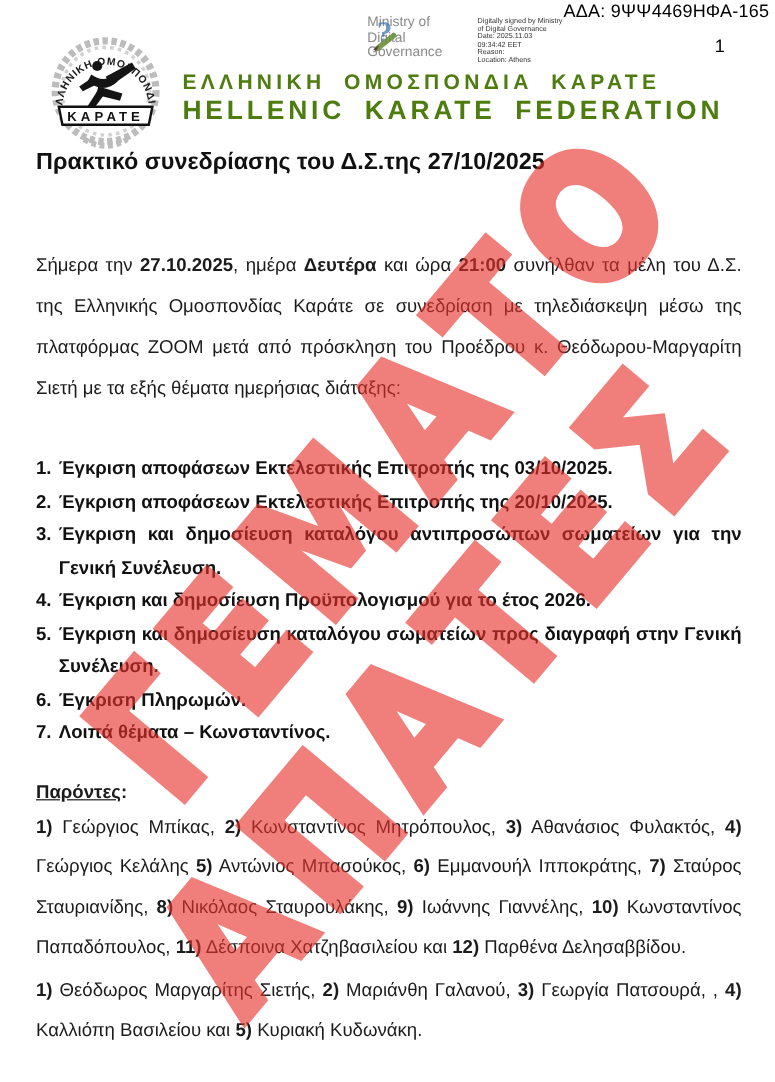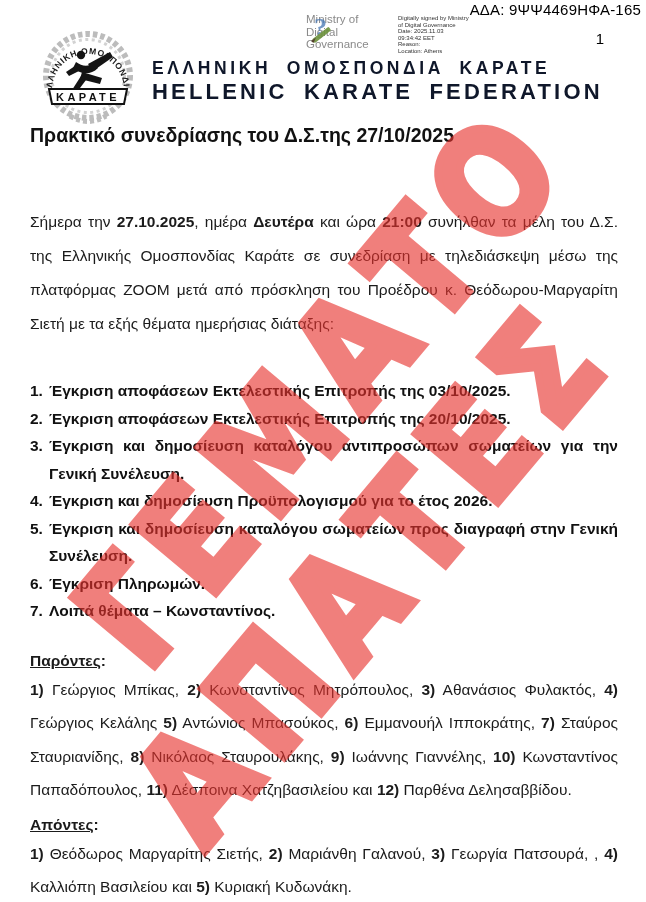--- a/index.html
+++ b/index.html
@@ -14,21 +14,21 @@
   .ada { position:absolute; top:1px; right:5px; font-size:15px; letter-spacing:.2px; color:#000; }
   .pagenum { position:absolute; top:30px; right:42px; font-size:15px; color:#000; }
 
   .sig { position:absolute; left:306px; top:13px; display:flex; gap:6px; }
   .sig-stamp { position:relative; width:86px; font-size:11.5px; line-height:12.5px; color:#8a8a8a; }
   .sig-icon { position:absolute; left:4px; top:0; width:26px; height:32px; opacity:.92; }
   .sig-details { font-size:6px; line-height:6.6px; color:#333; padding-top:2px; white-space:nowrap; }
 
   
   .logo { position:absolute; left:36px; top:30px; width:104px; height:100px; }
-  .org-names { position:absolute; left:152px; top:56px; font-weight:bold; color:#0f172a; }
+  .org-names { position:absolute; left:152px; top:56px; font-weight:bold; color:#4d7c0f; }
   .org-el { font-size:17.5px; letter-spacing:3.6px; word-spacing:7px; line-height:24px; white-space:nowrap; }
   .org-en { font-size:22px; letter-spacing:3.2px; word-spacing:7px; line-height:24px; white-space:nowrap; }
 
   
   .content { position:absolute; left:30px; right:28px; top:122px; }
   .doc-title { text-align:left; font-size:19.5px; line-height:26px; font-weight:bold; color:#111; }
   .para { font-size:15.5px; line-height:34px; text-align:justify; }
   .intro { margin-top:57px; }
   .agenda { margin-top:36px; }
   .agenda-item {
@@ -119,21 +119,20 @@
       <div class="agenda-item"><span class="num">3.</span><span>Έγκριση και δημοσίευση καταλόγου αντιπροσώπων σωματείων για την Γενική Συνέλευση.</span></div>
       <div class="agenda-item"><span class="num">4.</span><span>Έγκριση και δημοσίευση Προϋπολογισμού για το έτος 2026.</span></div>
       <div class="agenda-item"><span class="num">5.</span><span>Έγκριση και δημοσίευση καταλόγου σωματείων προς διαγραφή στην Γενική Συνέλευση.</span></div>
       <div class="agenda-item"><span class="num">6.</span><span>Έγκριση Πληρωμών.</span></div>
       <div class="agenda-item"><span class="num">7.</span><span>Λοιπά θέματα – Κωνσταντίνος.</span></div>
     </div>
 
     <div class="sec-heading"><span class="u">Παρόντες</span><span>:</span></div>
     <div class="para names"><span class="b">1)</span><span> Γεώργιος Μπίκας, </span><span class="b">2)</span><span> Κωνσταντίνος Μητρόπουλος, </span><span class="b">3)</span><span> Αθανάσιος Φυλακτός, </span><span class="b">4)</span><span> Γεώργιος Κελάλης </span><span class="b">5)</span><span> Αντώνιος Μπασούκος, </span><span class="b">6)</span><span> Εμμανουήλ Ιπποκράτης, </span><span class="b">7)</span><span> Σταύρος Σταυριανίδης, </span><span class="b">8)</span><span> Νικόλαος Σταυρουλάκης, </span><span class="b">9)</span><span> Ιωάννης Γιαννέλης, </span><span class="b">10)</span><span> Κωνσταντίνος Παπαδόπουλος, </span><span class="b">11)</span><span> Δέσποινα Χατζηβασιλείου και </span><span class="b">12)</span><span> Παρθένα Δελησαββίδου.</span></div>
 
-    <div class="sec-heading absent-h"><span class="u">Απόντες</span><span>:</span></div>
     <div class="para names"><span class="b">1)</span><span> Θεόδωρος Μαργαρίτης Σιετής, </span><span class="b">2)</span><span> Μαριάνθη Γαλανού, </span><span class="b">3)</span><span> Γεωργία Πατσουρά, , </span><span class="b">4)</span><span> Καλλιόπη Βασιλείου και </span><span class="b">5)</span><span> Κυριακή Κυδωνάκη.</span></div>
 
   </div>
 
   <div class="watermark">
     <div class="wm-line wm-1" style="color: rgb(232, 50, 45);">ΓΕΜΑΤΟ</div>
     <div class="wm-line wm-2" style="color: rgb(232, 50, 45);">ΑΠΑΤΕΣ</div>
   </div>
 
 </div>

